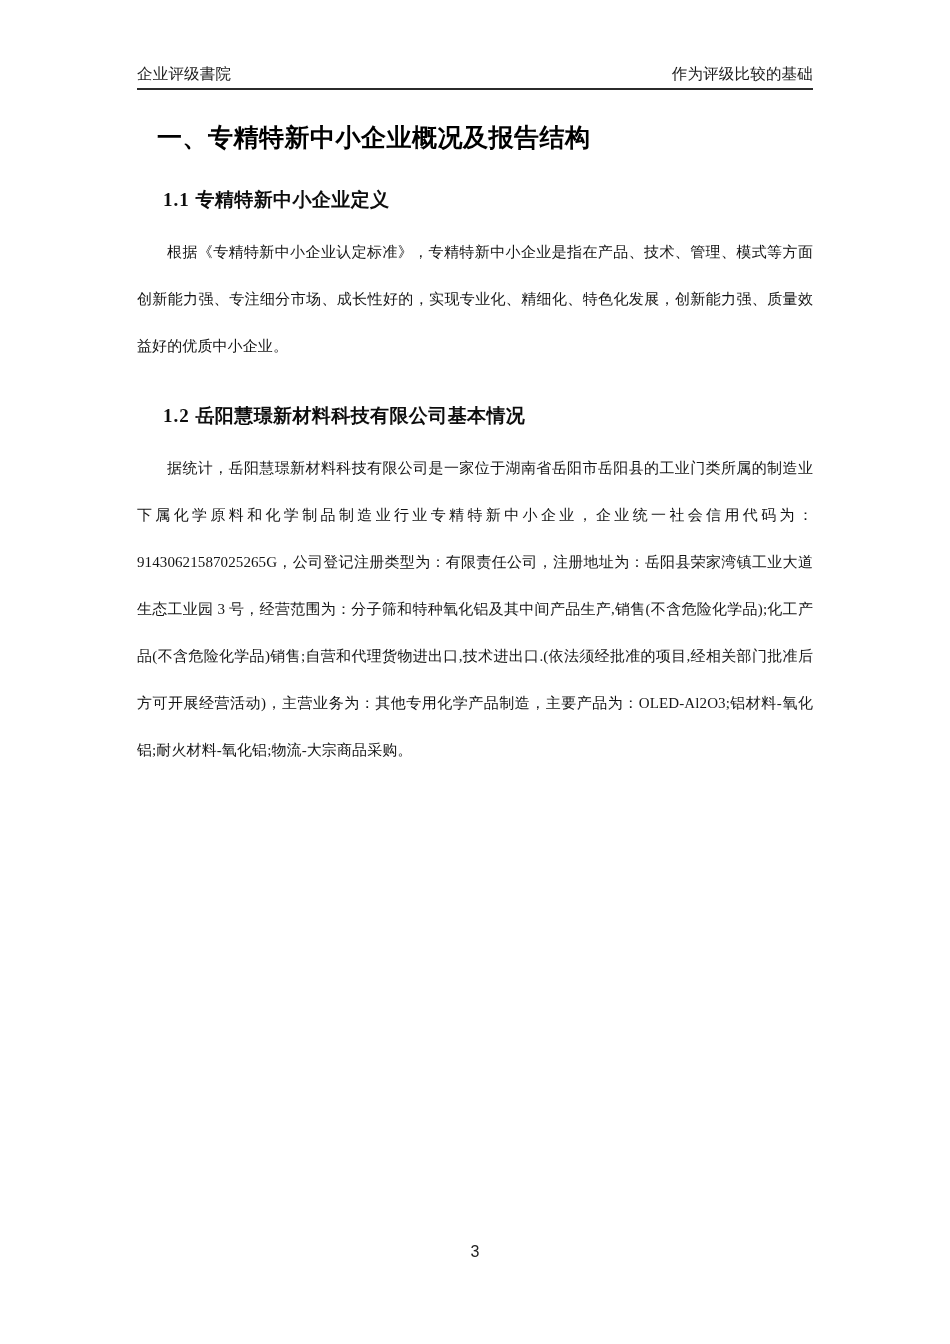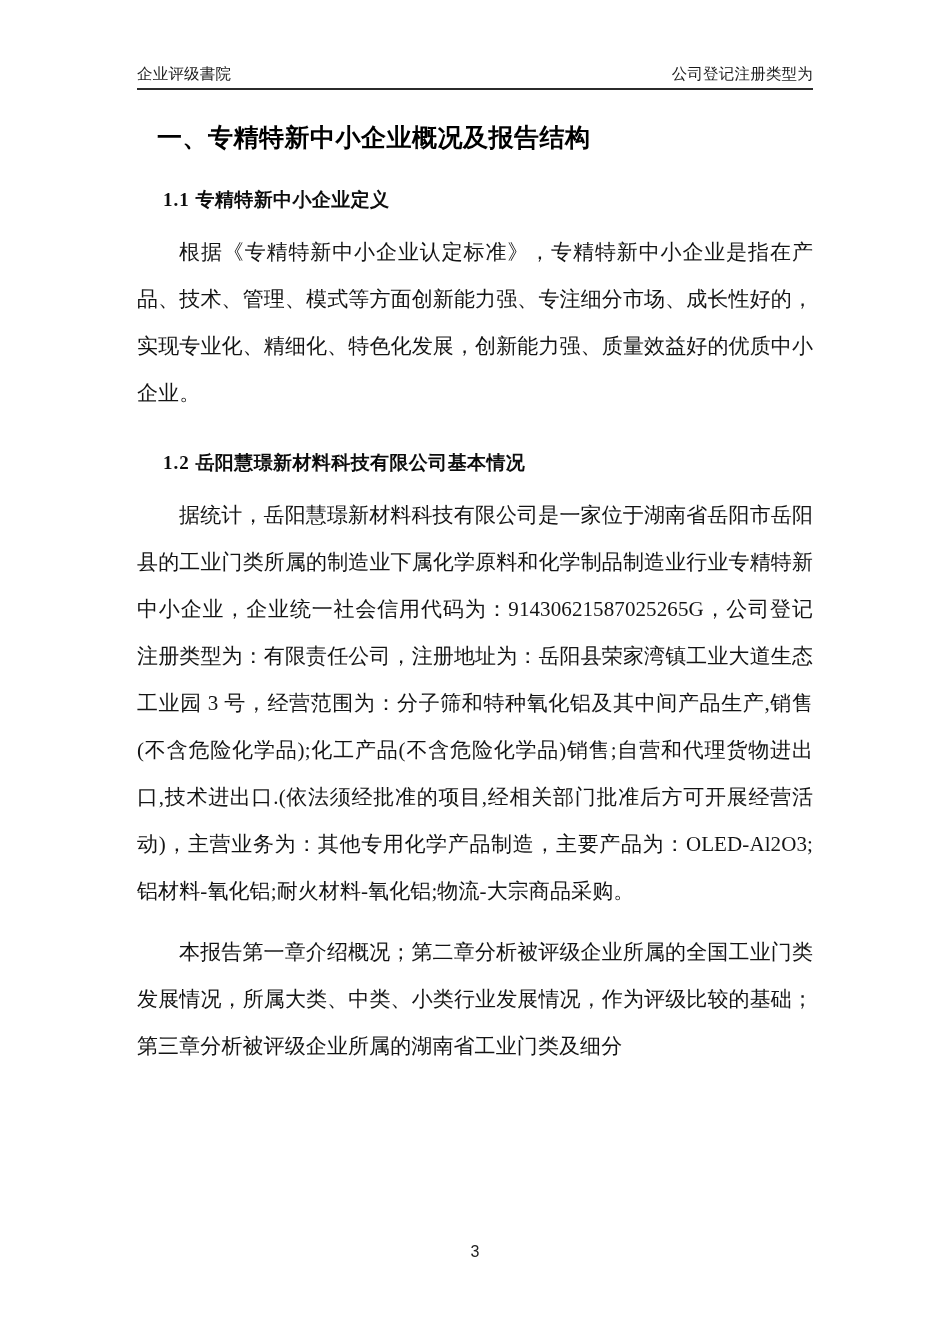--- a/index.html
+++ b/index.html
@@ -82,21 +82,21 @@
     letter-spacing: 0.4px;
     color: #0d0d0d;
   }
   h2.sub-title .num {
     font-family: "Liberation Serif", "DejaVu Serif", serif;
     font-weight: bold;
     letter-spacing: 1px;
   }
 
   p.body-text {
-    font-size: 21px;
+    font-size: 15px;
     line-height: 47px;
     margin: 14px 0 0 0;
     text-align: justify;
     text-justify: inter-character;
     text-indent: 2em;
     letter-spacing: 0.1px;
     color: #141414;
   }
 
   
@@ -111,21 +111,21 @@
     color: #222222;
   }
 </style>
 </head>
 <body>
 
 <div class="page">
 
   <div class="header">
     <div class="header-left">企业评级書院</div>
-    <div class="header-right">公司登记注册类型为</div>
+    <div class="header-right">作为评级比较的基础</div>
   </div>
   <div class="header-rule"></div>
 
   <div class="content">
 
     <h1 class="sec-title">一、专精特新中小企业概况及报告结构</h1>
 
     <h2 class="sub-title">
       <span class="num">1.1</span>
       <span>专精特新中小企业定义</span>
@@ -134,19 +134,18 @@
     <p class="body-text">根据《专精特新中小企业认定标准》，专精特新中小企业是指在产品、技术、管理、模式等方面创新能力强、专注细分市场、成长性好的，实现专业化、精细化、特色化发展，创新能力强、质量效益好的优质中小企业。</p>
 
     <h2 class="sub-title">
       <span class="num">1.2</span>
       <span>岳阳慧璟新材料科技有限公司基本情况</span>
     </h2>
 
     <p class="body-text">据统计，岳阳慧璟新材料科技有限公司是一家位于湖南省岳阳市岳阳县的工业门类所属的制造业下属化学原料和化学制品制造业行业专精特新中小企业，企业统一社会信用代码为：91430621587025265G，公司登记注册类型为：有限责任公司，注册地址为：岳阳县荣家湾镇工业大道生态工业园 3 号，经营范围为：分子筛和特种氧化铝及其中间产品生产,销售(不含危险化学品);化工产品(不含危险化学品)销售;自营和代理货物进出口,技术进出口.(依法须经批准的项目,经相关部门批准后方可开展经营活动)，主营业务为：其他专用化学产品制造，主要产品为：OLED-Al2O3;铝材料-氧化铝;耐火材料-氧化铝;物流-大宗商品采购。</p>
 
 
-    <p class="body-text">本报告第一章介绍概况；第二章分析被评级企业所属的全国工业门类发展情况，所属大类、中类、小类行业发展情况，作为评级比较的基础；第三章分析被评级企业所属的湖南省工业门类及细分</p>
 
   </div>
 
   <div class="page-number">3</div>
 
 </div>
 
 </body></html>

